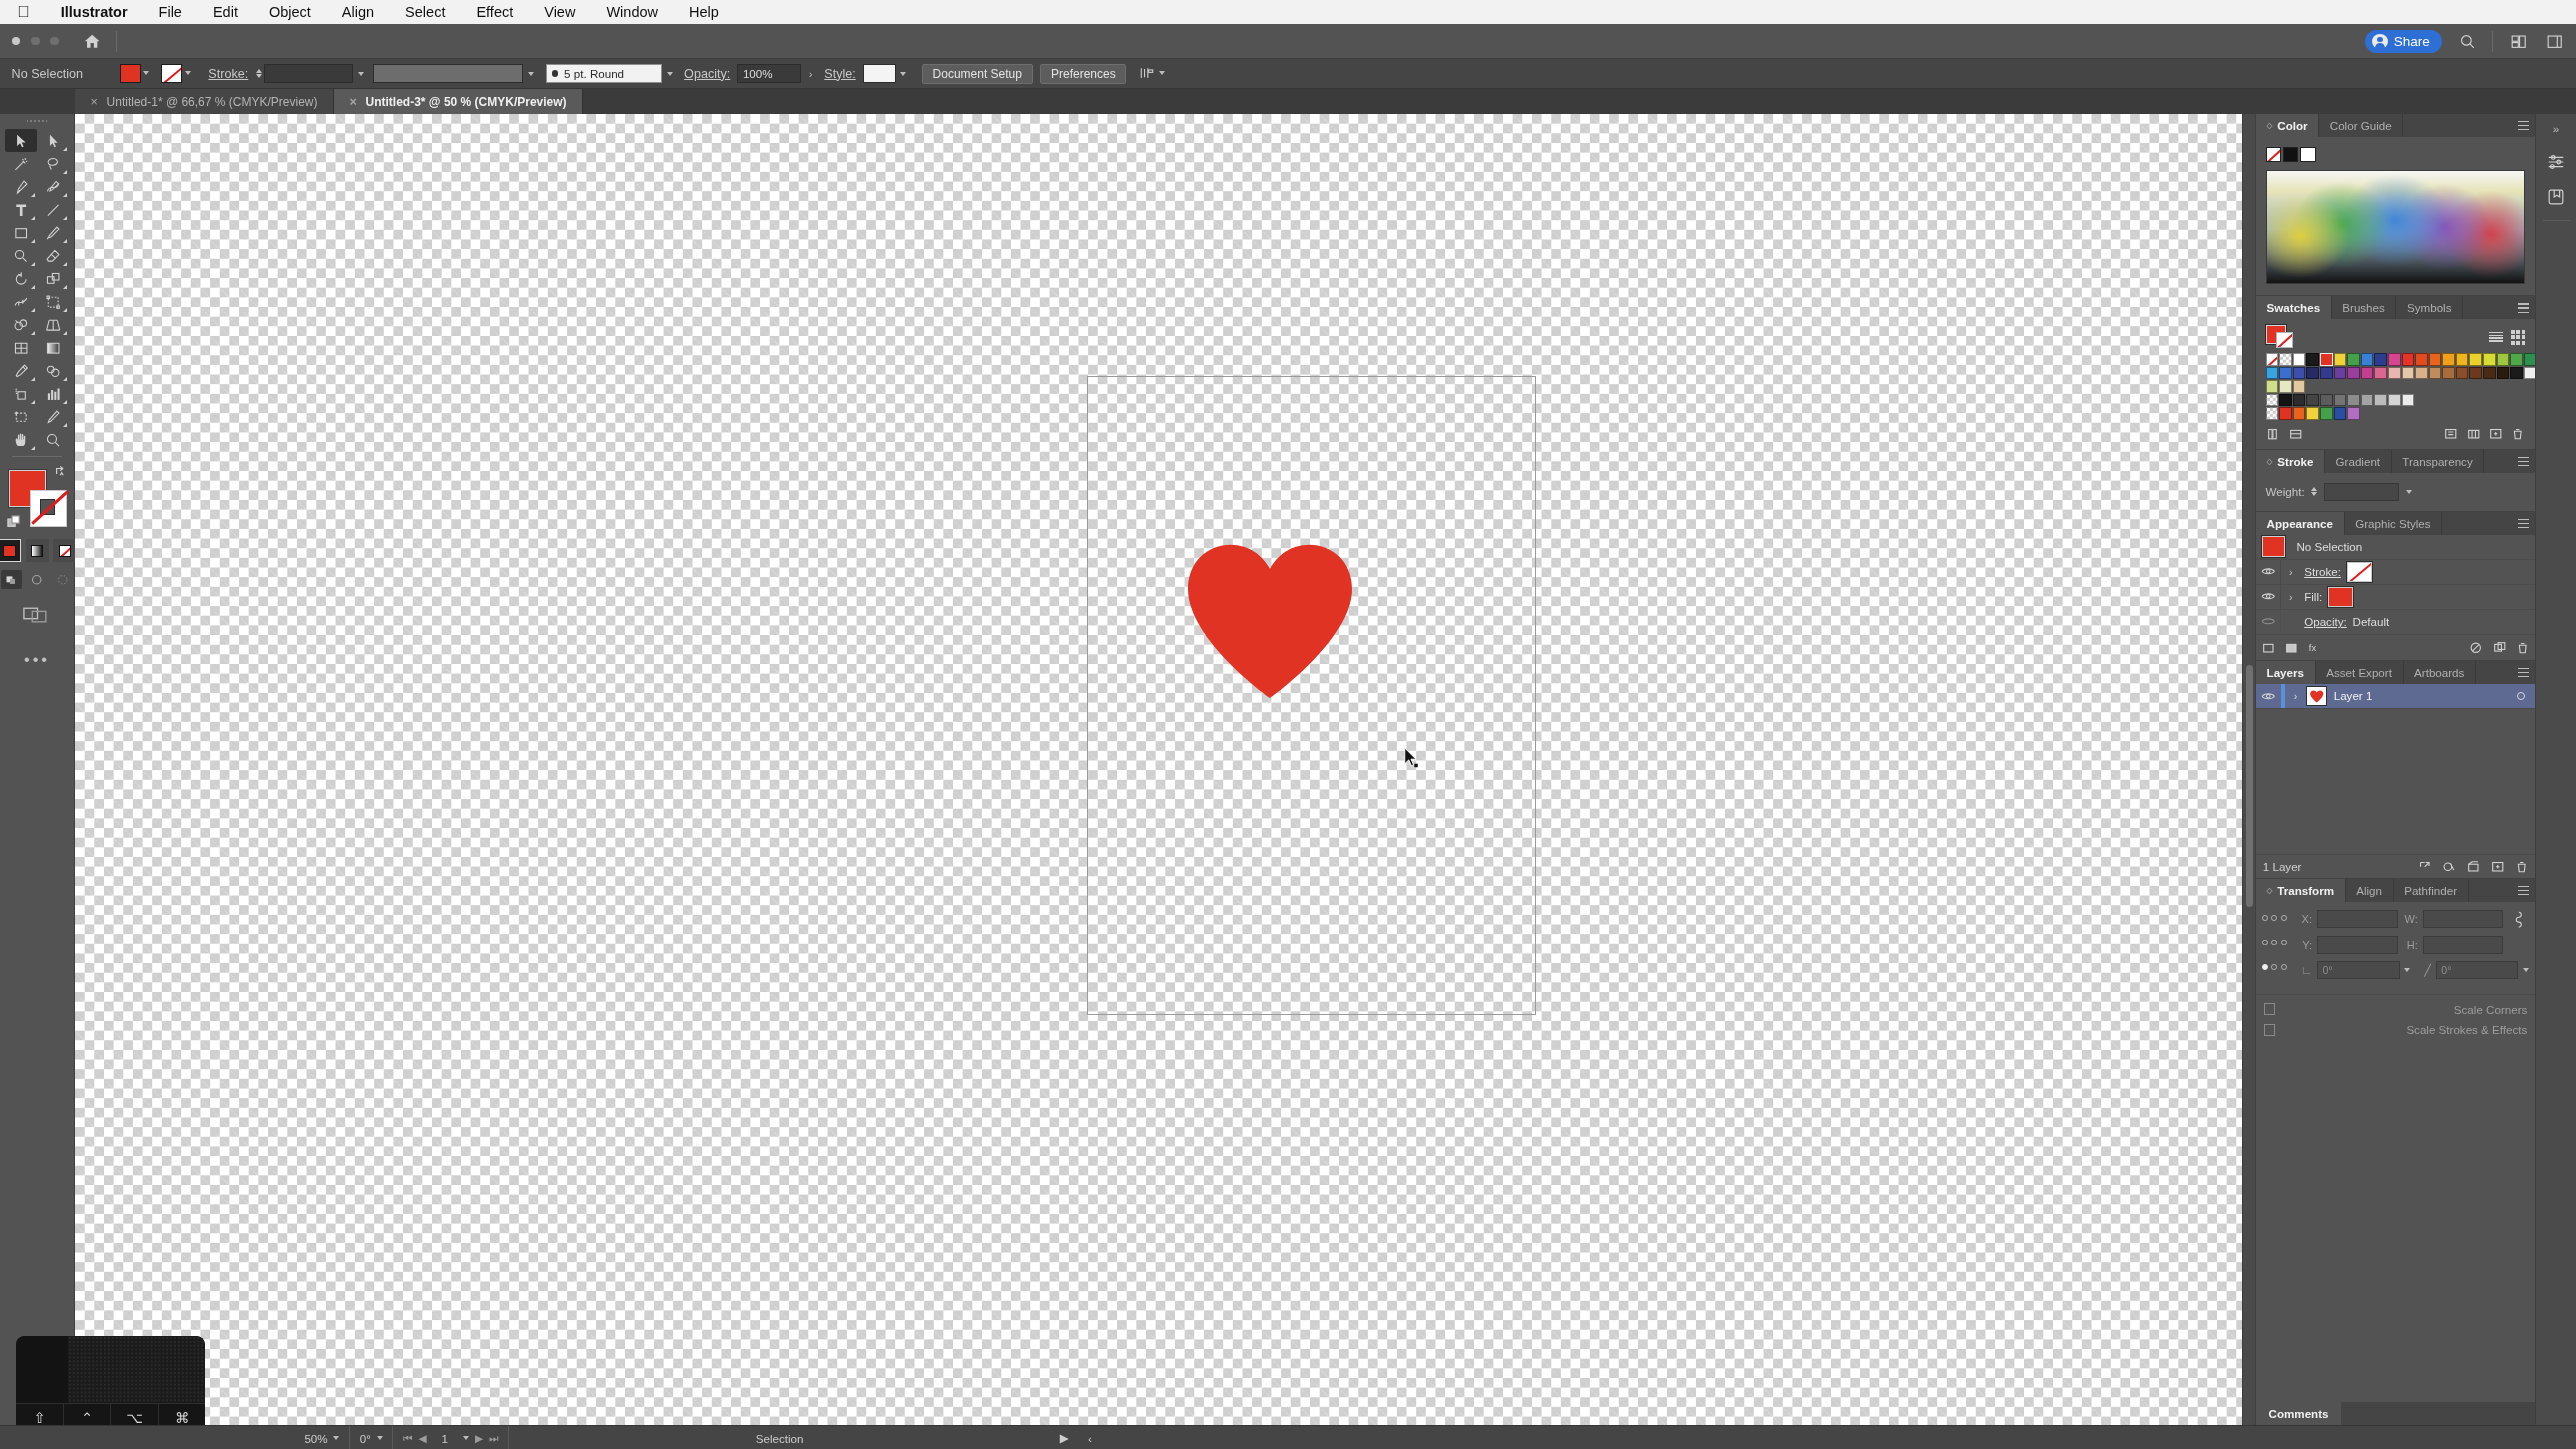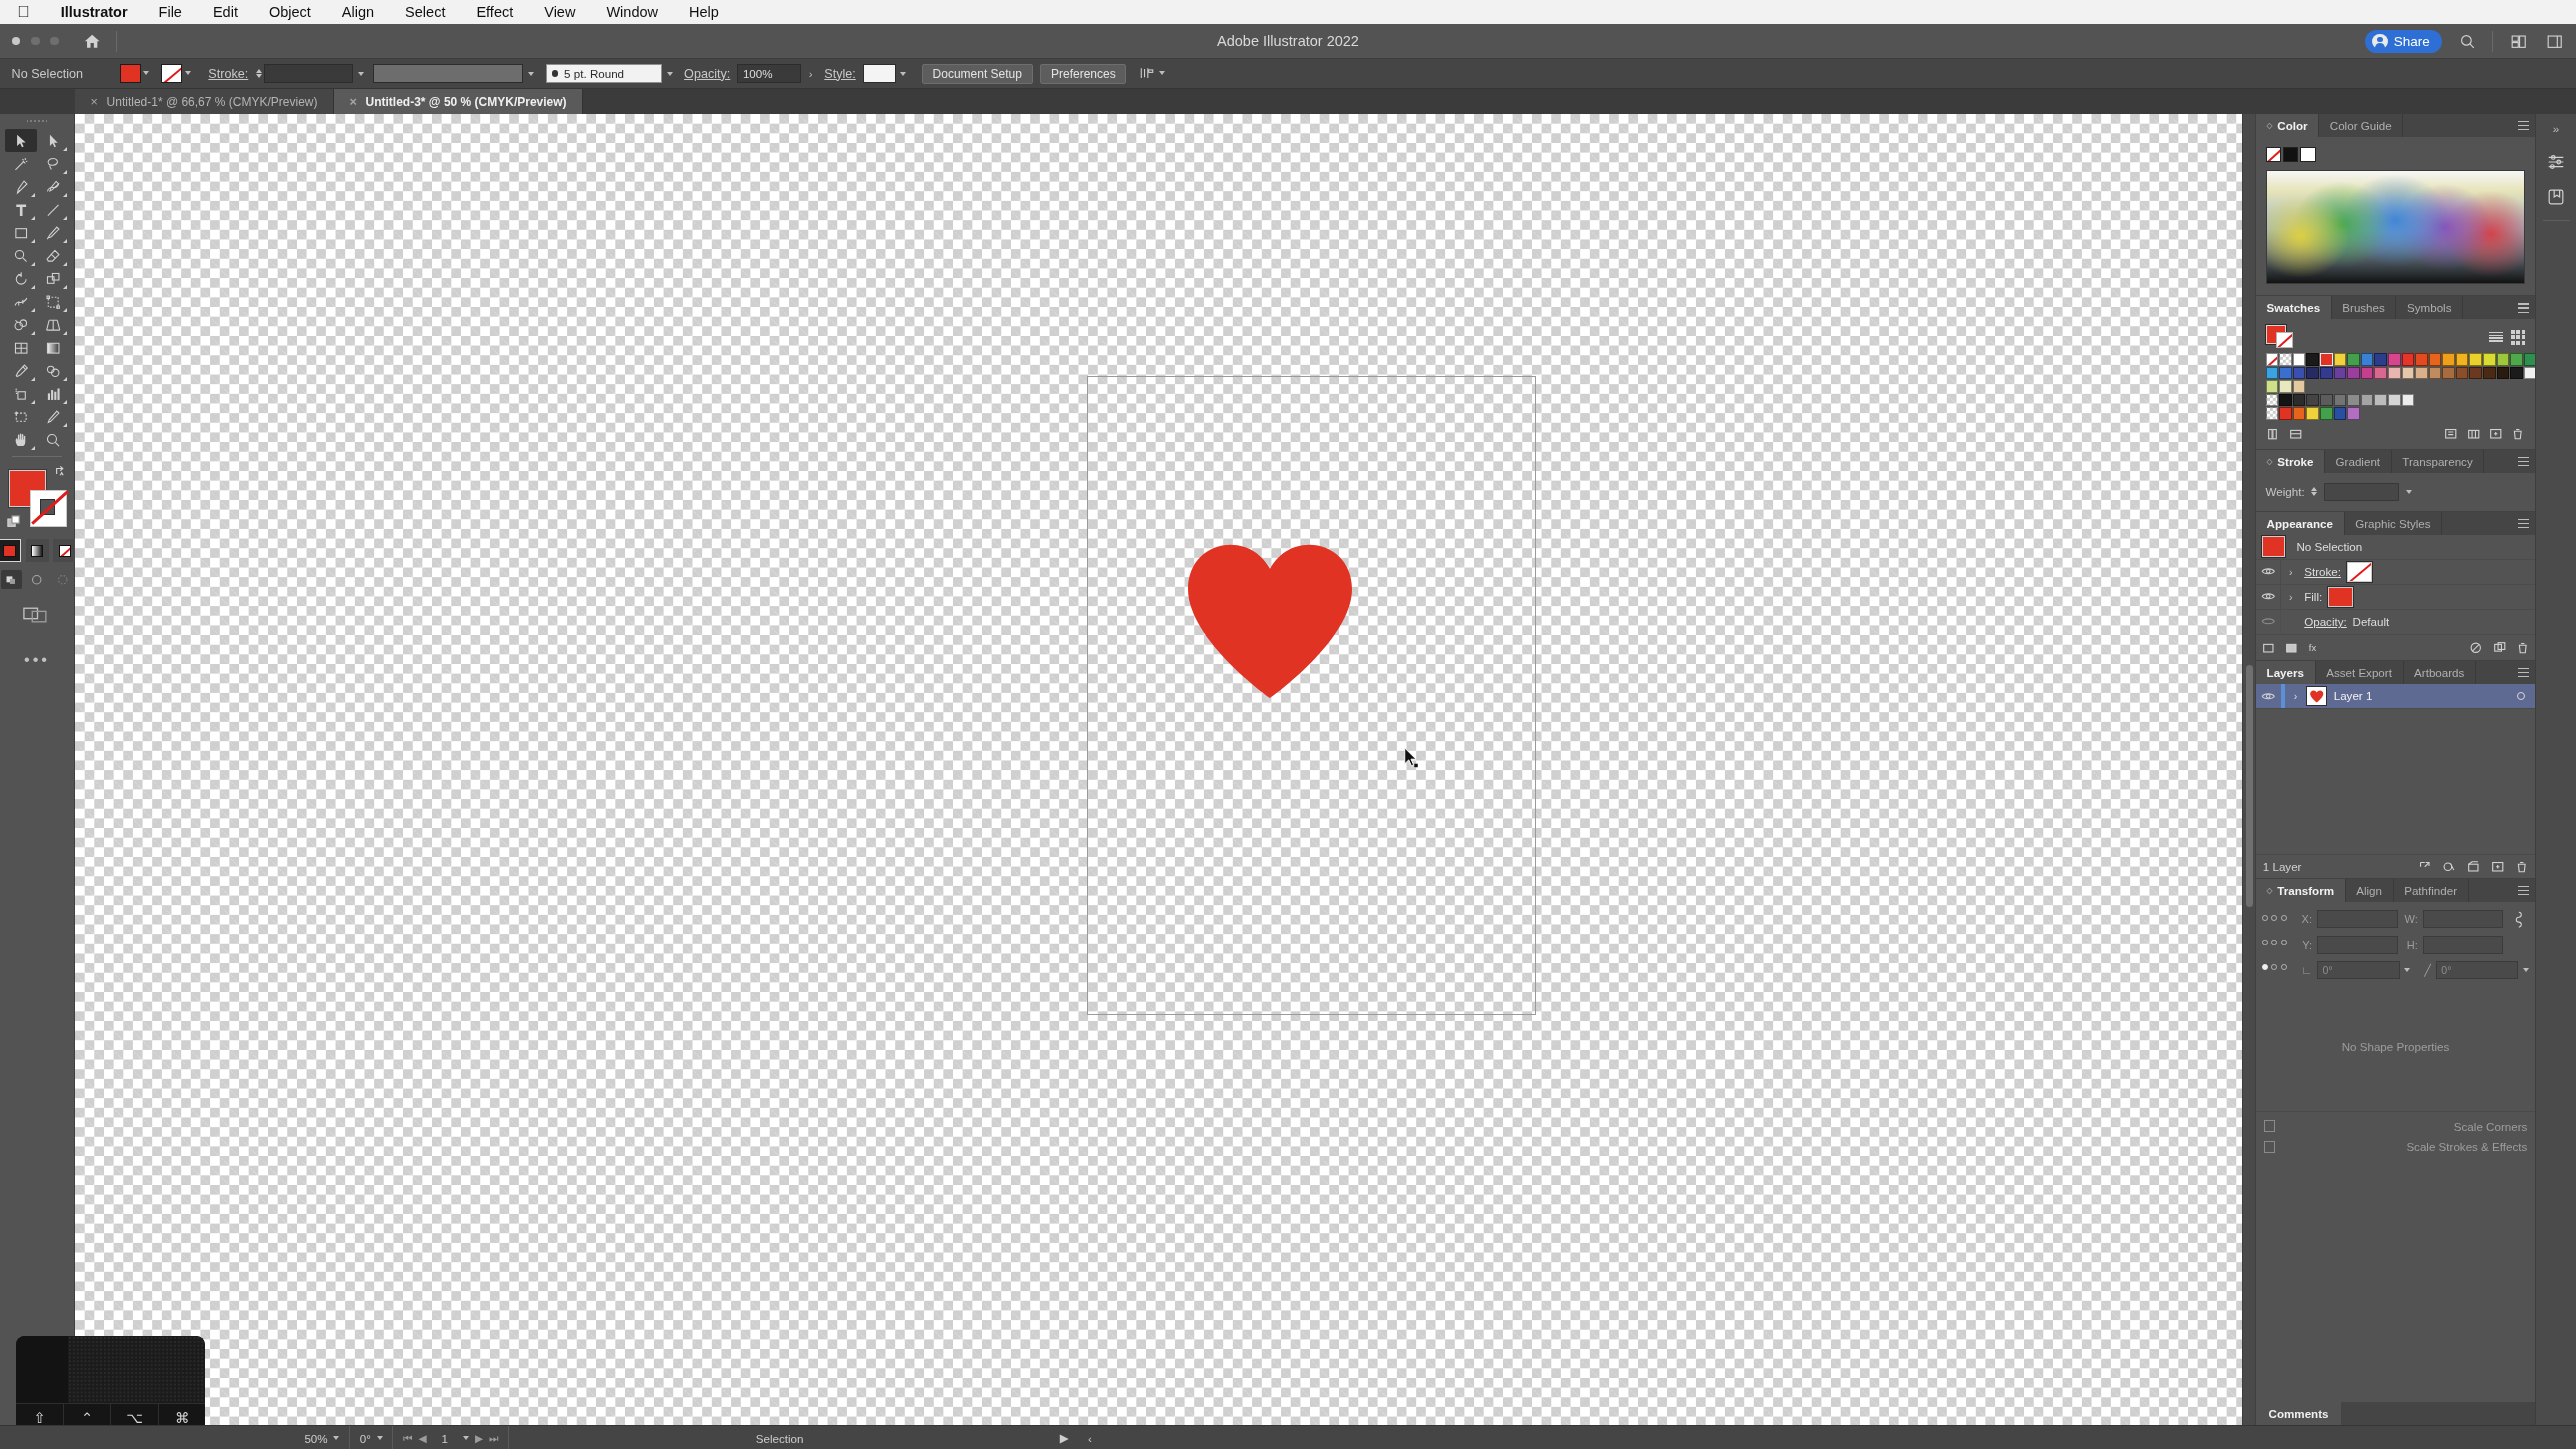--- a/index.html
+++ b/index.html
@@ -427,21 +427,20 @@
       <i class="on"></i>
       <i></i>
       <i></i>
     </div>
     <div class="home-btn">
       <svg viewBox="0 0 20 20" width="18.4" height="18.4" class="f">
         <path d="M10 3 L18 10 L15.6 10 L15.6 17 L11.8 17 L11.8 12 L8.2 12 L8.2 17 L4.4 17 L4.4 10 L2 10 Z"></path>
       </svg>
     </div>
     <div class="vdiv"></div>
-    <div class="app-title">Adobe Illustrator 2022</div>
     <div class="tb-right">
       <div class="share-btn">
         <span class="av"></span>
         <span>Share</span>
       </div>
       <div class="icon-btn">
         <svg viewBox="0 0 20 20" width="17.4" height="17.4">
           <circle cx="8.5" cy="8.5" r="5.5"></circle>
             <path d="M12.6 12.6 L17 17"></path>
         </svg>
@@ -1271,21 +1270,20 @@
           <div class="tf-line">
             <span class="tf-lab">∟</span>
             <span class="tf-inp">0°</span>
             <span class="caret"></span>
             <span class="tf-lab">╱</span>
             <span class="tf-inp">0°</span>
             <span class="caret"></span>
           </div>
         </div>
       </div>
-      <div class="tf-noprops">No Shape Properties</div>
       <div class="tf-sep"></div>
       <div class="chk-row">
         <span class="chk"></span>
         <span>Scale Corners</span>
       </div>
       <div class="chk-row">
         <span class="chk"></span>
         <span>Scale Strokes &amp; Effects</span>
       </div>
     </div>

